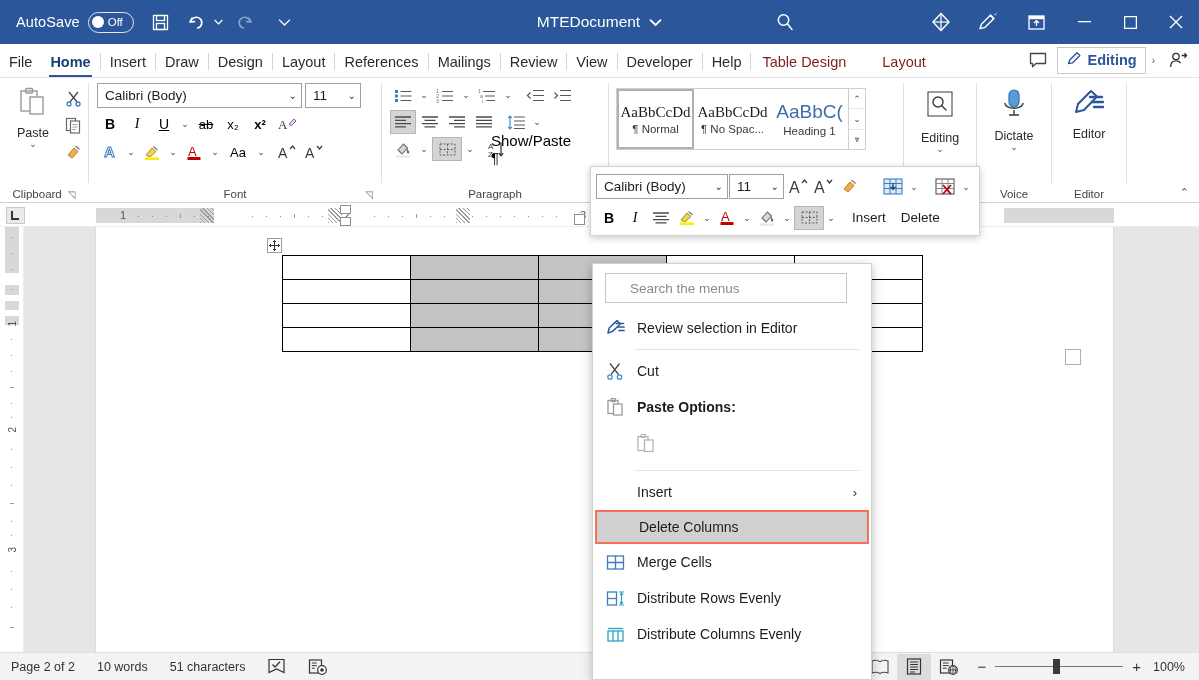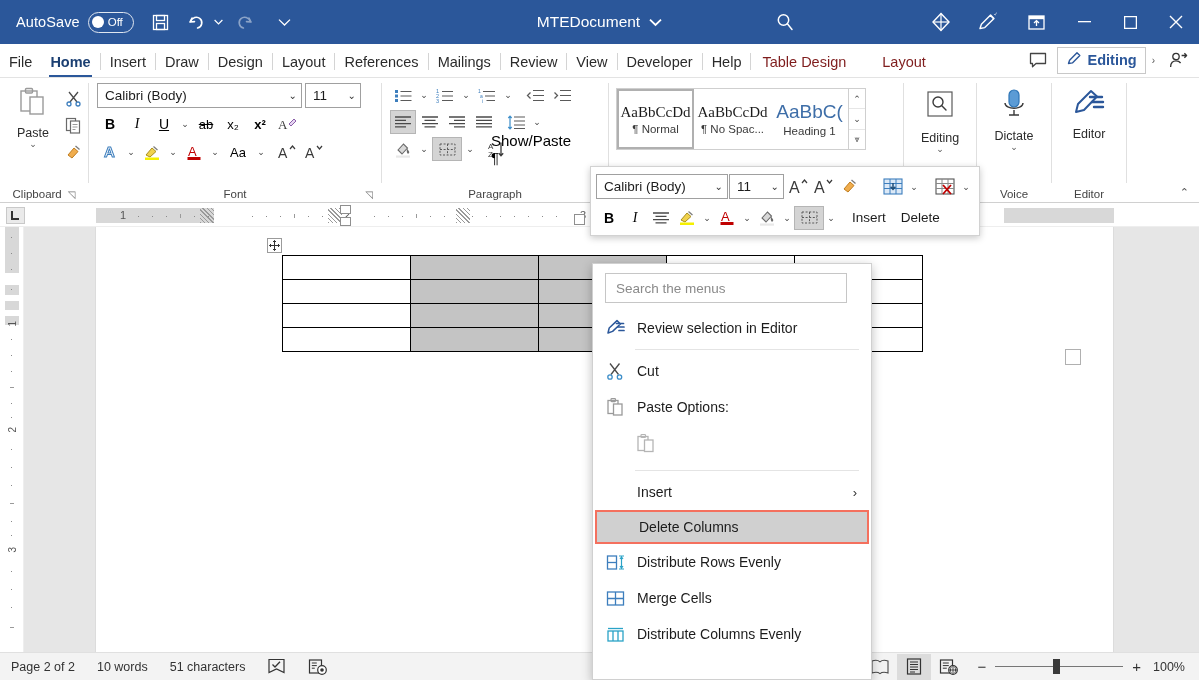--- a/index.html
+++ b/index.html
@@ -124,29 +124,29 @@
 
   
   .ctxmenu {
     position: absolute; left: 592px; top: 263px; width: 280px; height: 417px;
     background: #fff; border: 1px solid #d0d0d0;
     box-shadow: 0 3px 10px rgba(0,0,0,.26); z-index: 50;
     padding-top: 9px;
   }
   .ctx-search {
     margin: 0 24px 7px 12px; height: 30px; border: 1px solid #c6c6c6; background: #fff;
-    display: flex; align-items: center; padding-left: 10px;
+    display: flex; align-items: center; padding-left: 24px;
     font-size: 13.5px; color: #8a8a8a;
   }
   .ctx-item {
     height: 36px; display: flex; align-items: center; padding-left: 12px; gap: 12px;
     font-size: 14px; color: #1c1c1c; position: relative;
   }
   .ctx-item .ico { width: 20px; display: flex; align-items: center; justify-content: center; flex: 0 0 20px;}
-  .ctx-item.bold .txt { font-weight: normal; }
+  .ctx-item.bold .txt { font-weight: bold; }
   .ctx-sep { height: 1px; background: #e4e4e4; margin: 3px 12px 3px 42px; }
   .ctx-item.hl {
     background: #d0d0d0; border: 2px solid #f4705e; margin: 0 2px; height: 34px;
     padding-left: 10px;
   }
   .ctx-arrow { margin-left: auto; margin-right: 14px; font-size: 13px; color: #333; }
   .paste-strip { height: 42px; display: flex; align-items: center; padding-left: 42px; }
 
   
   .hruler {
@@ -957,36 +957,36 @@
   </div>
 
   <div class="ctx-item hl">
     <span class="ico"></span>
     <span class="txt">Delete Columns</span>
   </div>
 
   <div class="ctx-item">
     <span class="ico">
       <svg width="19" height="17" viewBox="0 0 19 17">
+          <rect x="1.5" y="2" width="16" height="13" fill="none" stroke="#3d7ebd" stroke-width="1.3"></rect>
+          <path d="M1.5 8.5 h16 M9.5 2 v13" stroke="#3d7ebd" stroke-width="1.3"></path>
+        </svg>
+    </span>
+    <span class="txt">Merge Cells</span>
+  </div>
+
+  <div class="ctx-item">
+    <span class="ico">
+      <svg width="19" height="17" viewBox="0 0 19 17">
           <rect x="1.5" y="2" width="9" height="13" fill="none" stroke="#3d7ebd" stroke-width="1.3"></rect>
           <path d="M1.5 8.5 h9" stroke="#3d7ebd" stroke-width="1.3"></path>
           <path d="M13 2 h5 M13 15 h5 M15.5 3 v11 M14 5 L15.5 3 L17 5 M14 12 L15.5 14 L17 12" fill="none" stroke="#2aa3c7" stroke-width="1.2"></path>
         </svg>
     </span>
     <span class="txt">Distribute Rows Evenly</span>
-  </div>
-
-  <div class="ctx-item">
-    <span class="ico">
-      <svg width="19" height="17" viewBox="0 0 19 17">
-          <rect x="1.5" y="2" width="16" height="13" fill="none" stroke="#3d7ebd" stroke-width="1.3"></rect>
-          <path d="M1.5 8.5 h16 M9.5 2 v13" stroke="#3d7ebd" stroke-width="1.3"></path>
-        </svg>
-    </span>
-    <span class="txt">Merge Cells</span>
   </div>
 
   <div class="ctx-item">
     <span class="ico">
       <svg width="19" height="17" viewBox="0 0 19 17">
           <rect x="2" y="5" width="15" height="10" fill="none" stroke="#2aa3c7" stroke-width="1.3"></rect>
           <path d="M7 5 v10 M12 5 v10" stroke="#2aa3c7" stroke-width="1.3"></path>
           <path d="M2 2.5 h15" stroke="#2aa3c7" stroke-width="1.3"></path>
         </svg>
     </span>

